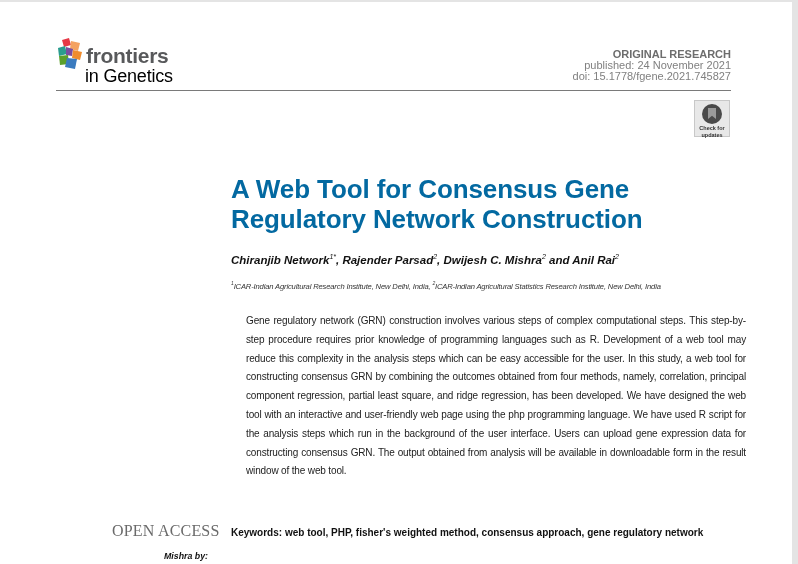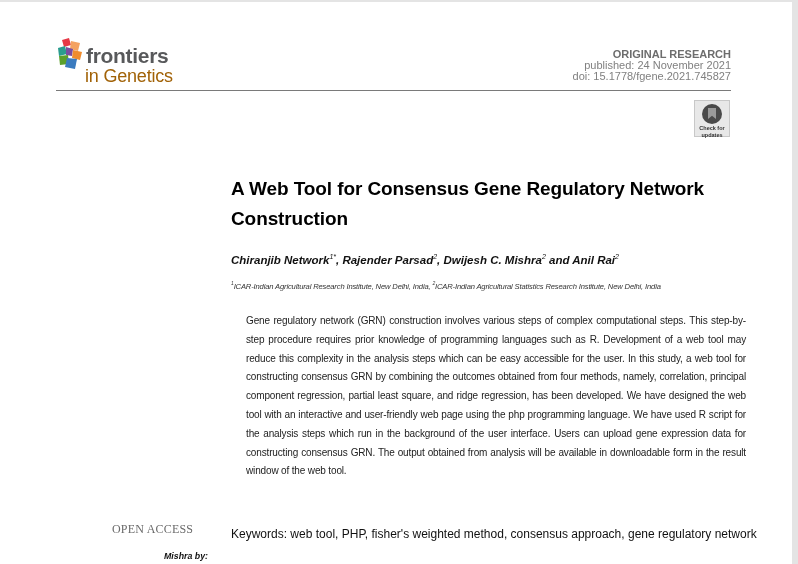--- a/index.html
+++ b/index.html
@@ -20,21 +20,21 @@
       width: 140px; height: 50px;
     }
     .logo-mark { position: absolute; left: 0; top: 0; width: 28px; height: 32px; }
     .logo-word1 {
       position: absolute; left: 30px; top: 7px;
       font-size: 21px; font-weight: bold; color: #58595b;
       letter-spacing: -0.3px; line-height: 22px;
     }
     .logo-word2 {
       position: absolute; left: 29px; top: 28px;
-      font-size: 18px; color: #a16207; line-height: 20px;
+      font-size: 18px; color: #000000; line-height: 20px;
       letter-spacing: -0.2px;
     }
     .meta {
       position: absolute; right: 61px; top: 47px;
       text-align: right; font-size: 11px; line-height: 11px; color: #808080;
     }
     .meta .type { font-weight: bold; color: #6d6d6d; }
     .hrule {
       position: absolute; left: 56px; top: 88px;
       width: 675px; height: 1px; background: #7a7a7a;
@@ -55,21 +55,21 @@
       width: 8px; height: 11px; background: #9a9a9a;
       clip-path: polygon(0 0,100% 0,100% 100%,50% 70%,0 100%);
     }
     .check-badge .lbl {
       font-size: 5.5px; line-height: 6px; color: #333; font-weight: bold;
       margin-top: 1px;
     }
     .title {
       position: absolute; left: 231px; top: 172px;
       width: 520px;
-      font-size: 19px; font-weight: bold; color: #000000;
+      font-size: 26px; font-weight: bold; color: #0369a1;
       line-height: 30px; letter-spacing: -0.1px;
       margin: 0;
     }
     .authors {
       position: absolute; left: 231px; top: 251px;
       font-size: 11.5px; font-weight: bold; font-style: italic; color: #111;
       white-space: nowrap;
     }
     .authors sup { font-size: 7px; font-weight: normal; }
     .affil {
@@ -81,25 +81,25 @@
     .abstract {
       position: absolute; left: 246px; top: 310px;
       width: 500px;
       font-size: 10px; line-height: 18.8px; color: #222;
       text-align: justify; margin: 0;
       letter-spacing: -0.15px;
     }
     .open-access {
       position: absolute; left: 112px; top: 520px;
       font-family: "Liberation Serif", serif;
-      font-size: 12px; color: #6a6a6a; letter-spacing: 0.2px;
+      font-size: 16px; color: #6a6a6a; letter-spacing: 0.2px;
     }
     .keywords {
       position: absolute; left: 231px; top: 525px;
-      font-size: 12px; font-weight: normal; color: #111;
+      font-size: 10px; font-weight: bold; color: #111;
       white-space: nowrap;
     }
     .edited-by {
       position: absolute; right: 584px; top: 549px;
       font-size: 8.8px; font-weight: bold; font-style: italic; color: #111;
     }
   </style>
 </head>
 <body>
 

